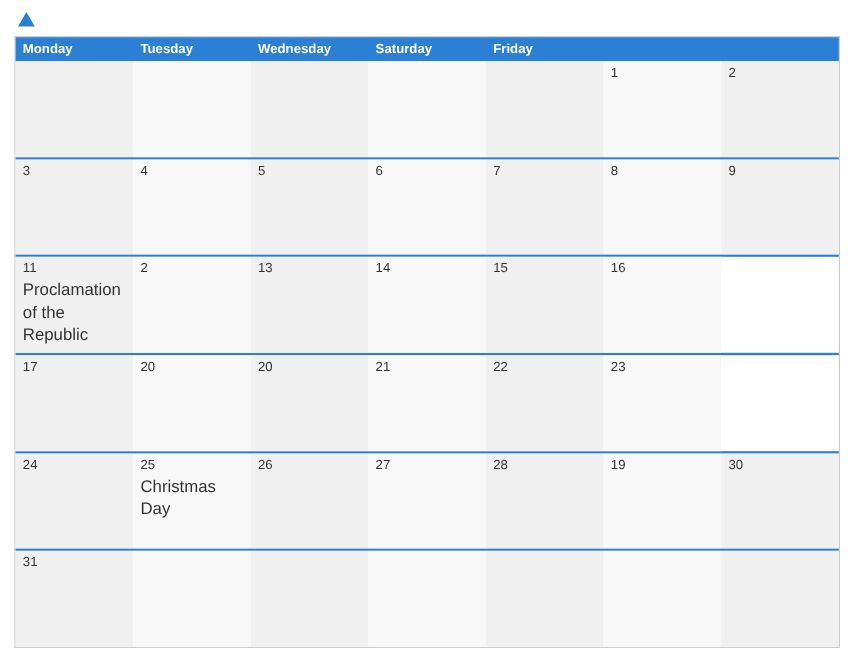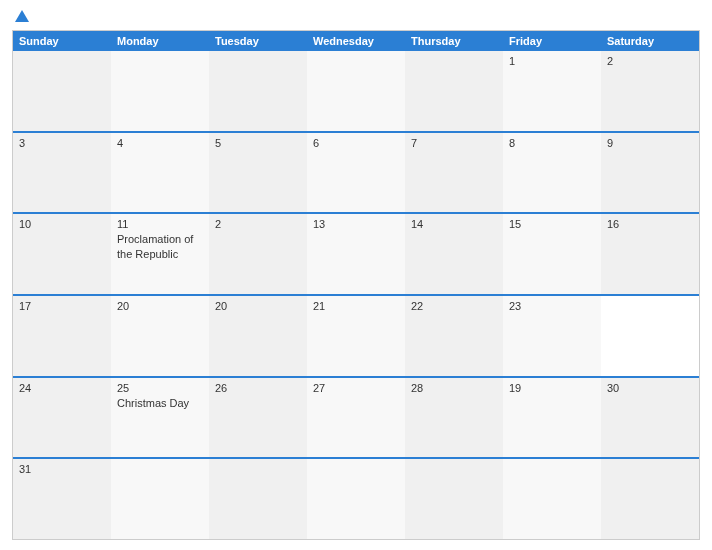--- a/index.html
+++ b/index.html
@@ -111,21 +111,21 @@
       background: #f0f0f0;
     }
     .day-num {
       font-size: 11px;
       font-weight: normal;
       color: #333;
       display: block;
       margin-bottom: 2px;
     }
     .holiday-name {
-      font-size: 11px;
+      font-size: 14px;
       color: #333;
       display: block;
       line-height: 1.3;
       margin-top: 2px;
     }
     
     .week-row .day-cell:nth-child(1),
     .week-row .day-cell:nth-child(3),
     .week-row .day-cell:nth-child(5),
     .week-row .day-cell:nth-child(7) {
@@ -148,27 +148,25 @@
         <span></span>
         <span class="logo-triangle"></span>
       </span>
     </div>
     <div class="month-title"></div>
     <div class="country"></div>
   </div>
 
   <div class="calendar">
     <div class="day-headers">
-    <div class="day-header">Sunday</div>
         <div class="day-header">Monday</div>
         <div class="day-header">Tuesday</div>
         <div class="day-header">Wednesday</div>
-        <div class="day-header">Thursday</div>
+        <div class="day-header">Saturday</div>
         <div class="day-header">Friday</div>
-        <div class="day-header">Saturday</div>
       </div>
     <div class="calendar-body">
     <div class="week-row">
           <div class="day-cell empty"></div>
           <div class="day-cell empty"></div>
           <div class="day-cell empty"></div>
           <div class="day-cell empty"></div>
           <div class="day-cell empty"></div>
           <div class="day-cell">
             <span class="day-num">1</span>
@@ -194,23 +192,20 @@
             <span class="day-num">7</span>
           </div>
           <div class="day-cell">
             <span class="day-num">8</span>
           </div>
           <div class="day-cell">
             <span class="day-num">9</span>
           </div>
         </div>
         <div class="week-row">
-          <div class="day-cell">
-            <span class="day-num">10</span>
-          </div>
           <div class="day-cell">
             <span class="day-num">11</span>
             <span class="holiday-name">Proclamation of the Republic</span>
           </div>
           <div class="day-cell">
             <span class="day-num">2</span>
           </div>
           <div class="day-cell">
             <span class="day-num">13</span>
           </div>

